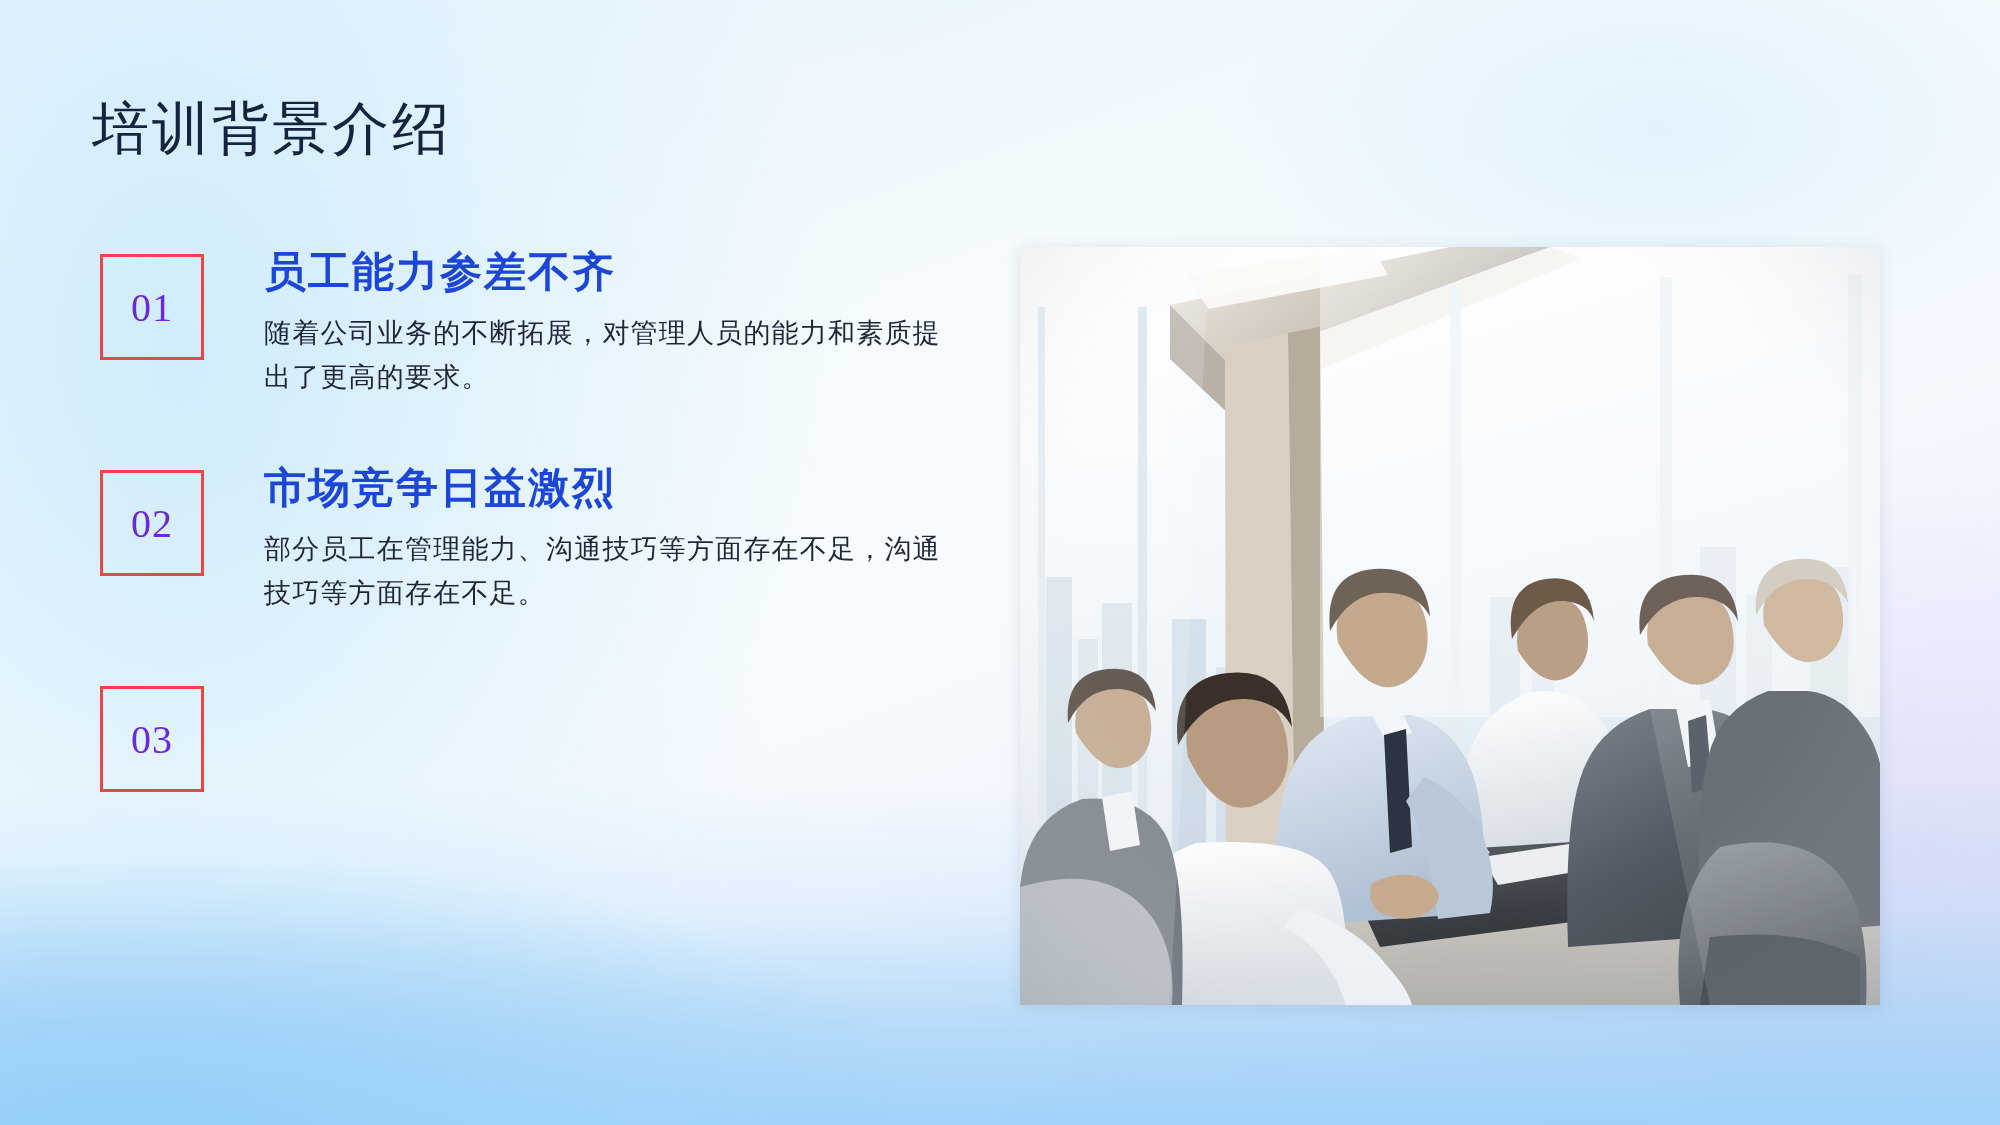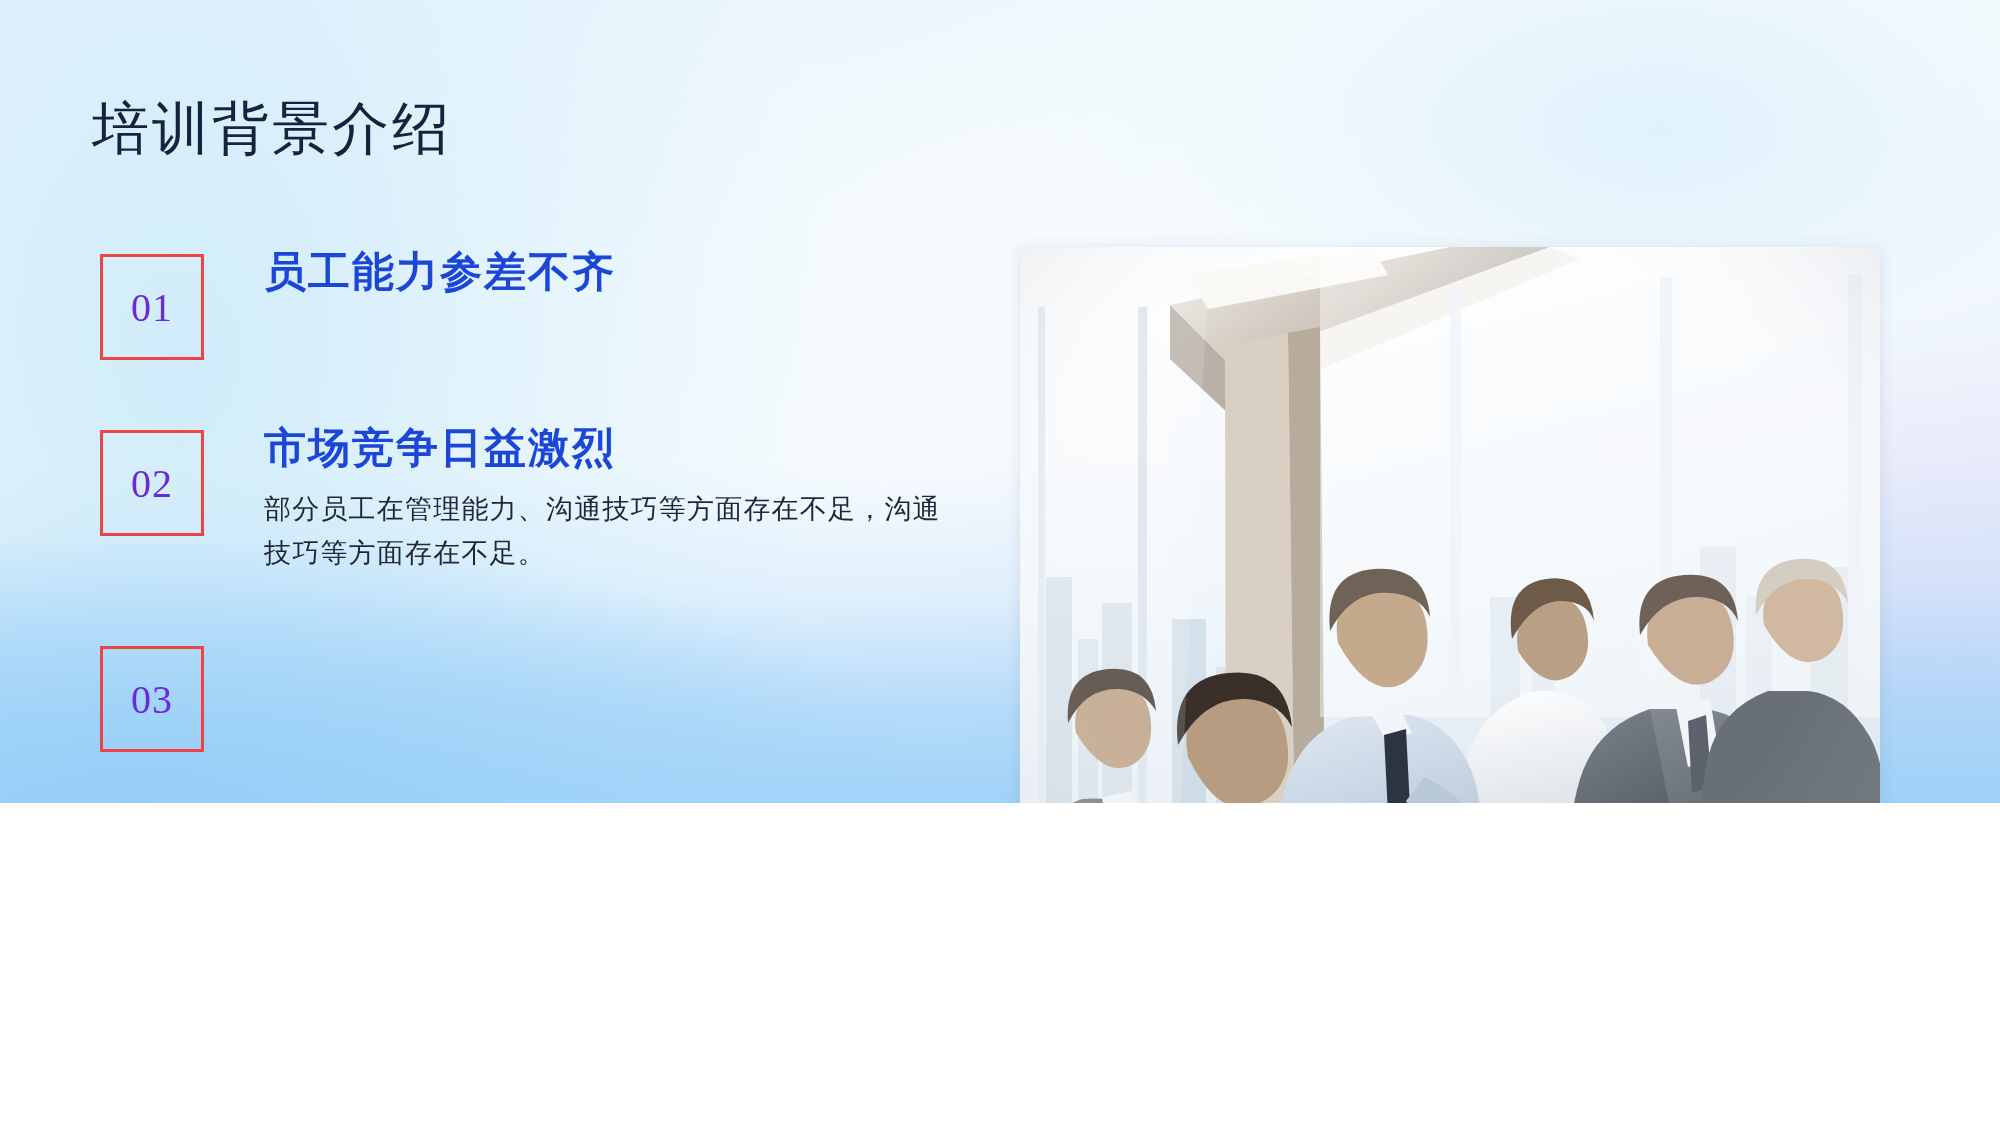--- a/index.html
+++ b/index.html
@@ -7,21 +7,21 @@
     padding: 0;
     background: #ffffff;
   }
   body {
     font-family: "Liberation Serif", "DejaVu Serif", serif;
   }
 
   .slide {
     position: relative;
     width: 2000px;
-    height: 803px;
+    height: 1125px;
     overflow: hidden;
     background: #eef5fb;
   }
 
   
   .bg-base {
     position: absolute;
     inset: 0;
     background: linear-gradient(160deg,
         #dff0fb 0%,
@@ -183,20 +183,21 @@
   <div class="bg-bottom-left"></div>
 
   <h1 class="page-title">培训背景介绍</h1>
 
   <div class="items">
 
     <div class="item">
       <div class="item-badge">01</div>
       <div class="item-body">
         <div class="item-heading">员工能力参差不齐</div>
+        <p class="item-text">随着公司业务的不断拓展，对管理人员的能力和素质提出了更高的要求。</p>
       </div>
     </div>
 
     <div class="item">
       <div class="item-badge">02</div>
       <div class="item-body">
         <div class="item-heading">市场竞争日益激烈</div>
         <p class="item-text">部分员工在管理能力、沟通技巧等方面存在不足，沟通技巧等方面存在不足。</p>
       </div>
     </div>

